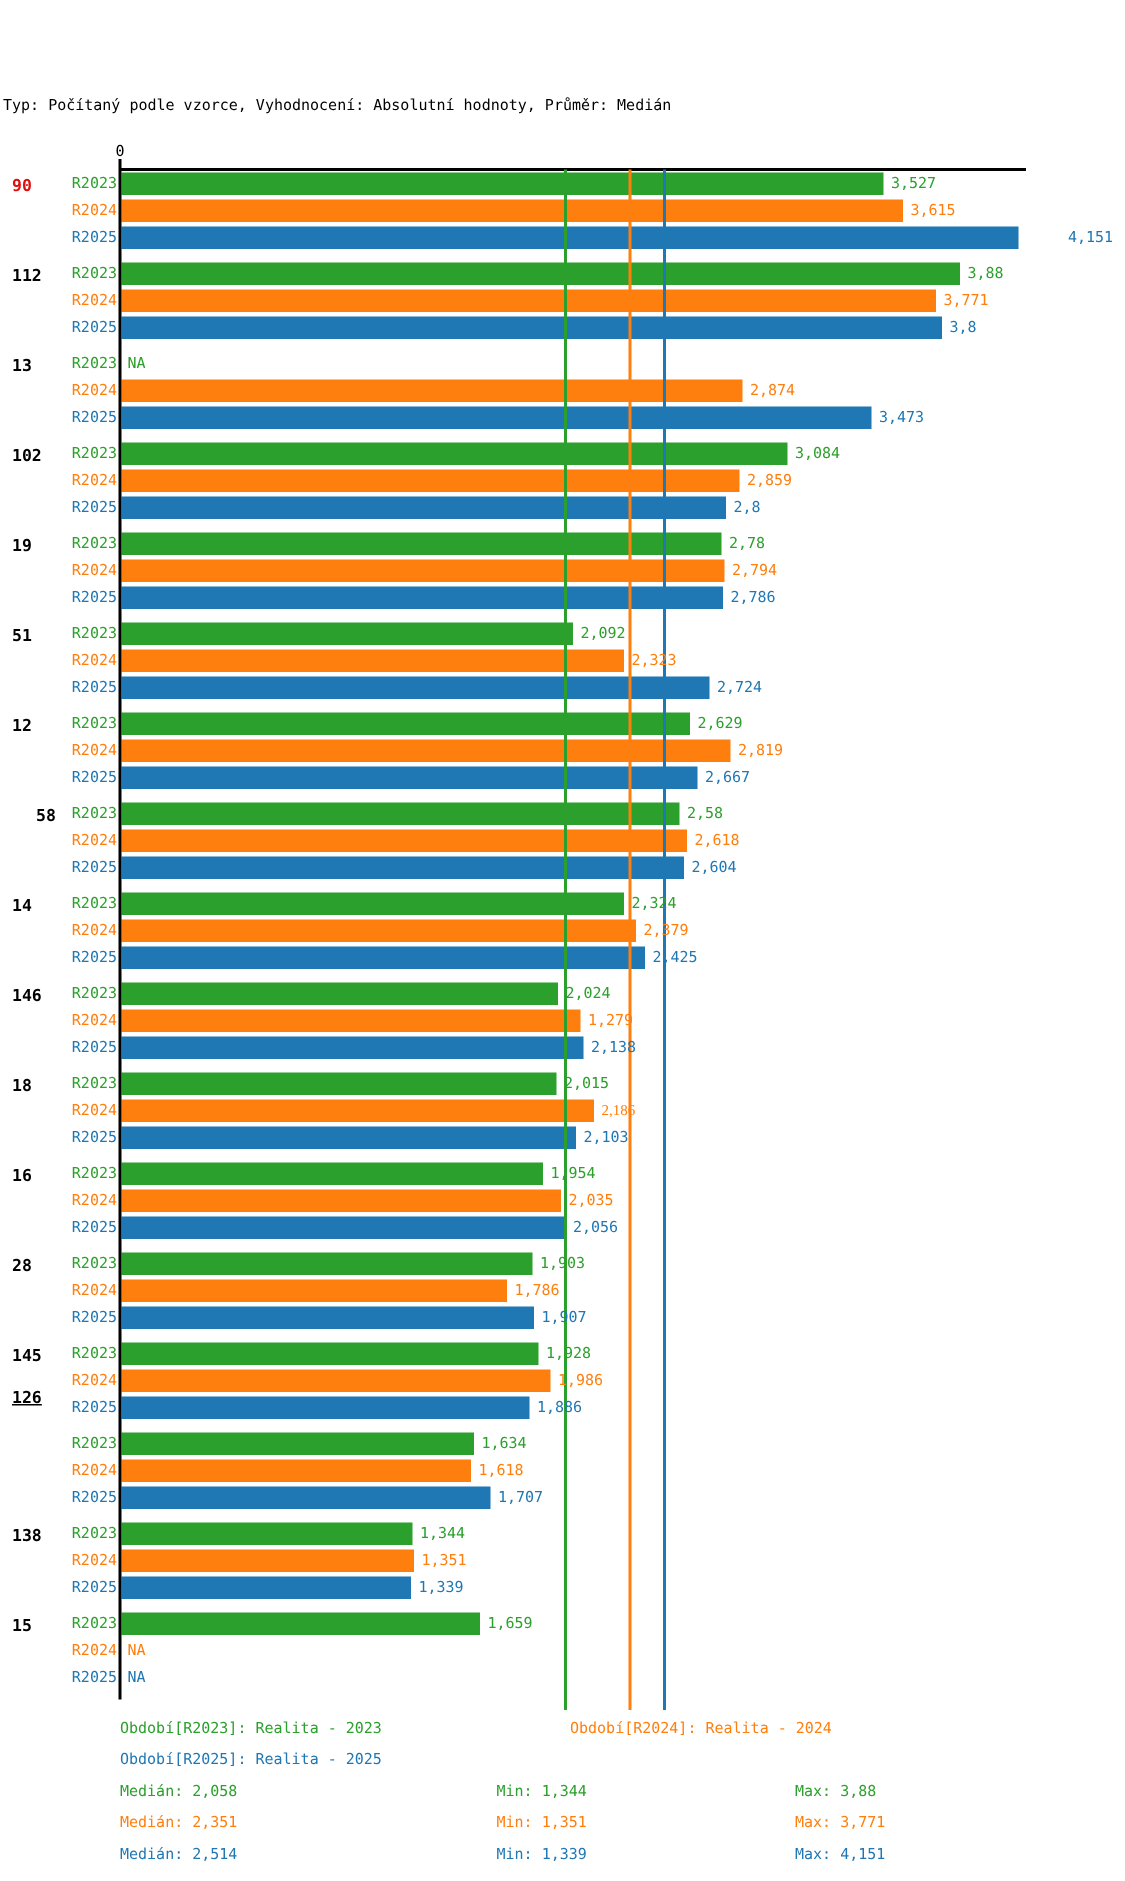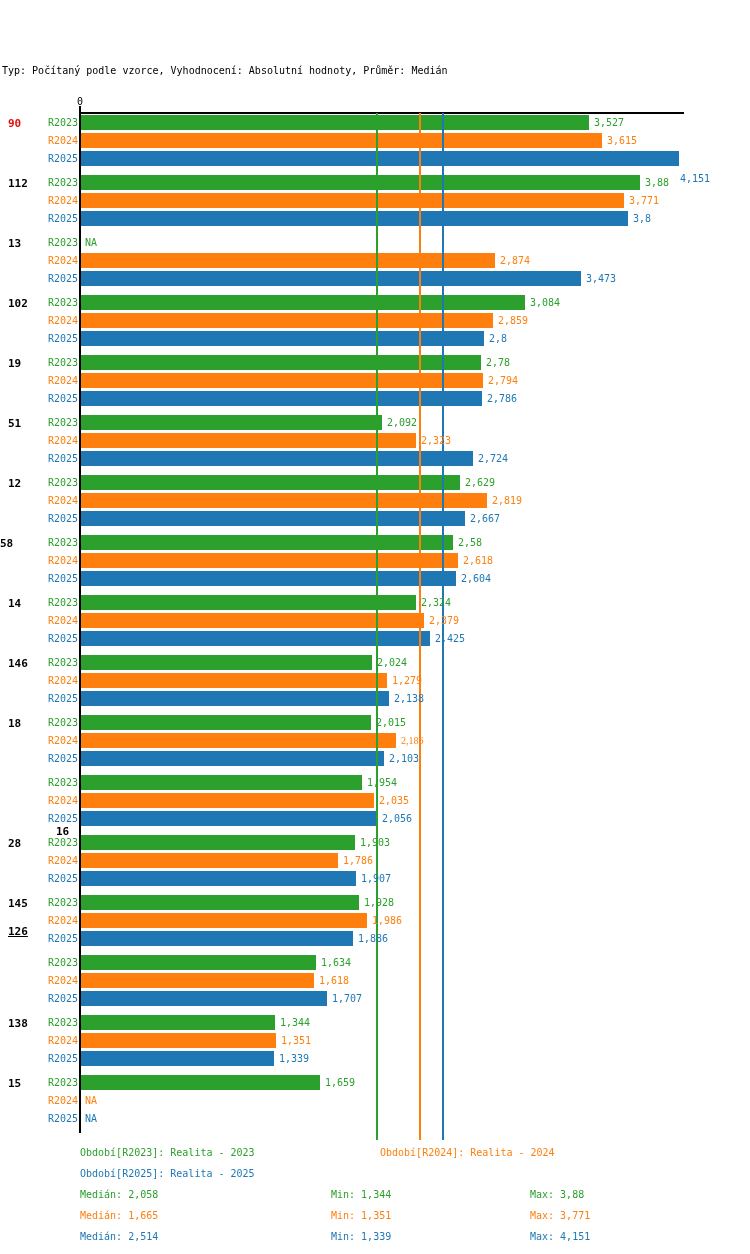--- a/index.html
+++ b/index.html
@@ -36,21 +36,21 @@
     <div class="abs axis-v"></div>
   <div class="group-id highlight" style="left: 8px; top: 116px;">90</div>
       <div class="series-label" style="left: 34px; top: 115px; color: rgb(44, 160, 44);">R2023</div>
       <div class="bar" style="left: 81px; top: 115px; width: 508px; background: rgb(44, 160, 44);"></div>
       <div class="value-label" style="left: 594px; top: 115px; color: rgb(44, 160, 44);">3,527</div>
       <div class="series-label" style="left: 34px; top: 133px; color: rgb(255, 127, 14);">R2024</div>
       <div class="bar" style="left: 81px; top: 133px; width: 521px; background: rgb(255, 127, 14);"></div>
       <div class="value-label" style="left: 607px; top: 133px; color: rgb(255, 127, 14);">3,615</div>
       <div class="series-label" style="left: 34px; top: 151px; color: rgb(31, 119, 180);">R2025</div>
       <div class="bar" style="left: 81px; top: 151px; width: 598px; background: rgb(31, 119, 180);"></div>
-      <div class="value-label" style="left: 680px; top: 151px; color: rgb(31, 119, 180); margin-top: 20px;">4,151</div>
+      <div class="value-label" style="left: 712px; top: 151px; color: rgb(31, 119, 180);">4,151</div>
       <div class="group-id" style="left: 8px; top: 176px;">112</div>
       <div class="series-label" style="left: 34px; top: 175px; color: rgb(44, 160, 44);">R2023</div>
       <div class="bar" style="left: 81px; top: 175px; width: 559px; background: rgb(44, 160, 44);"></div>
       <div class="value-label" style="left: 645px; top: 175px; color: rgb(44, 160, 44);">3,88</div>
       <div class="series-label" style="left: 34px; top: 193px; color: rgb(255, 127, 14);">R2024</div>
       <div class="bar" style="left: 81px; top: 193px; width: 543px; background: rgb(255, 127, 14);"></div>
       <div class="value-label" style="left: 629px; top: 193px; color: rgb(255, 127, 14);">3,771</div>
       <div class="series-label" style="left: 34px; top: 211px; color: rgb(31, 119, 180);">R2025</div>
       <div class="bar" style="left: 81px; top: 211px; width: 547px; background: rgb(31, 119, 180);"></div>
       <div class="value-label" style="left: 633px; top: 211px; color: rgb(31, 119, 180);">3,8</div>
@@ -96,21 +96,21 @@
       <div class="group-id" style="left: 8px; top: 476px;">12</div>
       <div class="series-label" style="left: 34px; top: 475px; color: rgb(44, 160, 44);">R2023</div>
       <div class="bar" style="left: 81px; top: 475px; width: 379px; background: rgb(44, 160, 44);"></div>
       <div class="value-label" style="left: 465px; top: 475px; color: rgb(44, 160, 44);">2,629</div>
       <div class="series-label" style="left: 34px; top: 493px; color: rgb(255, 127, 14);">R2024</div>
       <div class="bar" style="left: 81px; top: 493px; width: 406px; background: rgb(255, 127, 14);"></div>
       <div class="value-label" style="left: 492px; top: 493px; color: rgb(255, 127, 14);">2,819</div>
       <div class="series-label" style="left: 34px; top: 511px; color: rgb(31, 119, 180);">R2025</div>
       <div class="bar" style="left: 81px; top: 511px; width: 384px; background: rgb(31, 119, 180);"></div>
       <div class="value-label" style="left: 470px; top: 511px; color: rgb(31, 119, 180);">2,667</div>
-      <div class="group-id" style="left: 0; top: 536px;">58</div>
+      <div class="group-id" style="left: 24px; top: 536px;">58</div>
       <div class="series-label" style="left: 34px; top: 535px; color: rgb(44, 160, 44);">R2023</div>
       <div class="bar" style="left: 81px; top: 535px; width: 372px; background: rgb(44, 160, 44);"></div>
       <div class="value-label" style="left: 458px; top: 535px; color: rgb(44, 160, 44);">2,58</div>
       <div class="series-label" style="left: 34px; top: 553px; color: rgb(255, 127, 14);">R2024</div>
       <div class="bar" style="left: 81px; top: 553px; width: 377px; background: rgb(255, 127, 14);"></div>
       <div class="value-label" style="left: 463px; top: 553px; color: rgb(255, 127, 14);">2,618</div>
       <div class="series-label" style="left: 34px; top: 571px; color: rgb(31, 119, 180);">R2025</div>
       <div class="bar" style="left: 81px; top: 571px; width: 375px; background: rgb(31, 119, 180);"></div>
       <div class="value-label" style="left: 461px; top: 571px; color: rgb(31, 119, 180);">2,604</div>
       <div class="group-id" style="left: 8px; top: 596px;">14</div>
@@ -136,21 +136,21 @@
       <div class="group-id" style="left: 8px; top: 716px;">18</div>
       <div class="series-label" style="left: 34px; top: 715px; color: rgb(44, 160, 44);">R2023</div>
       <div class="bar" style="left: 81px; top: 715px; width: 290px; background: rgb(44, 160, 44);"></div>
       <div class="value-label" style="left: 376px; top: 715px; color: rgb(44, 160, 44);">2,015</div>
       <div class="series-label" style="left: 34px; top: 733px; color: rgb(255, 127, 14);">R2024</div>
       <div class="bar" style="left: 81px; top: 733px; width: 315px; background: rgb(255, 127, 14);"></div>
       <div class="value-label" style="left: 401px; top: 733px; color: rgb(255, 127, 14); font-family: Liberation Serif, serif;">2,186</div>
       <div class="series-label" style="left: 34px; top: 751px; color: rgb(31, 119, 180);">R2025</div>
       <div class="bar" style="left: 81px; top: 751px; width: 303px; background: rgb(31, 119, 180);"></div>
       <div class="value-label" style="left: 389px; top: 751px; color: rgb(31, 119, 180);">2,103</div>
-      <div class="group-id" style="left: 8px; top: 824px; margin-left: 48px;">16</div>
+      <div class="group-id" style="left: 8px; top: 776px;">16</div>
       <div class="series-label" style="left: 34px; top: 775px; color: rgb(44, 160, 44);">R2023</div>
       <div class="bar" style="left: 81px; top: 775px; width: 281px; background: rgb(44, 160, 44);"></div>
       <div class="value-label" style="left: 367px; top: 775px; color: rgb(44, 160, 44);">1,954</div>
       <div class="series-label" style="left: 34px; top: 793px; color: rgb(255, 127, 14);">R2024</div>
       <div class="bar" style="left: 81px; top: 793px; width: 293px; background: rgb(255, 127, 14);"></div>
       <div class="value-label" style="left: 379px; top: 793px; color: rgb(255, 127, 14);">2,035</div>
       <div class="series-label" style="left: 34px; top: 811px; color: rgb(31, 119, 180);">R2025</div>
       <div class="bar" style="left: 81px; top: 811px; width: 296px; background: rgb(31, 119, 180);"></div>
       <div class="value-label" style="left: 382px; top: 811px; color: rgb(31, 119, 180);">2,056</div>
       <div class="group-id" style="left: 8px; top: 836px;">28</div>
@@ -207,20 +207,20 @@
     </div>
 
   <div class="legend-item c-green" style="left:80px;top:1147px;">Období[R2023]: Realita - 2023</div>
   <div class="legend-item c-orange" style="left:380px;top:1147px;text-align:right;">Období[R2024]: Realita - 2024</div>
   <div class="legend-item c-blue" style="left:80px;top:1168px;">Období[R2025]: Realita - 2025</div>
 
   <div class="legend-item c-green" style="left:80px;top:1189px;">Medián: 2,058</div>
   <div class="legend-item c-green" style="left:331px;top:1189px;">Min: 1,344</div>
   <div class="legend-item c-green" style="left:530px;top:1189px;">Max: 3,88</div>
 
-  <div class="legend-item c-orange" style="left:80px;top:1210px;">Medián: 1,665</div>
+  <div class="legend-item c-orange" style="left:80px;top:1210px;">Medián: 2,351</div>
   <div class="legend-item c-orange" style="left:331px;top:1210px;">Min: 1,351</div>
   <div class="legend-item c-orange" style="left:530px;top:1210px;">Max: 3,771</div>
 
   <div class="legend-item c-blue" style="left:80px;top:1231px;">Medián: 2,514</div>
   <div class="legend-item c-blue" style="left:331px;top:1231px;">Min: 1,339</div>
   <div class="legend-item c-blue" style="left:530px;top:1231px;">Max: 4,151</div>
 </div>
 
 </body></html>

